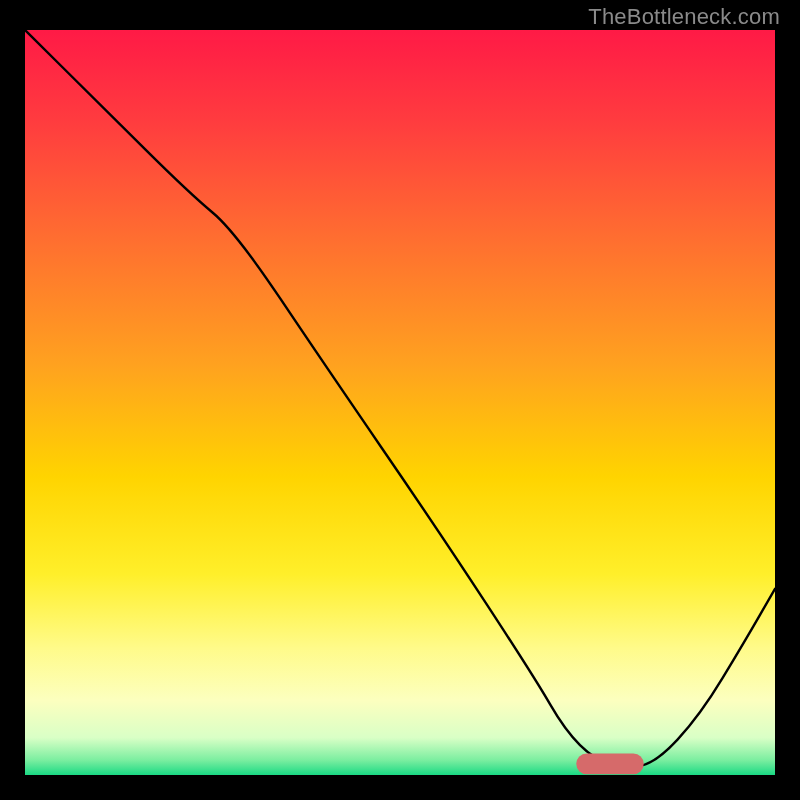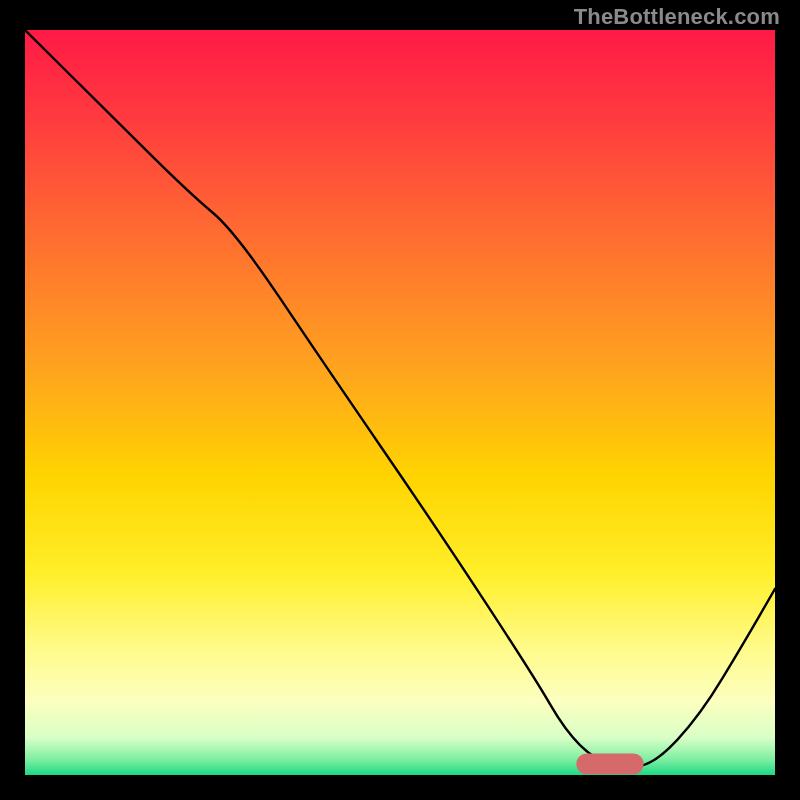--- a/index.html
+++ b/index.html
@@ -18,21 +18,21 @@
     width: 800px;
     height: 800px;
     background: #000;
   }
   .watermark {
     position: absolute;
     top: 4px;
     right: 20px;
     color: #8a8a8a;
     font-size: 22px;
-    font-weight: 700;
+    font-weight: 400;
     letter-spacing: 0.2px;
     user-select: none;
   }
   .plot {
     position: absolute;
     left: 25px;
     top: 30px;
     width: 750px;
     height: 745px;
   }

